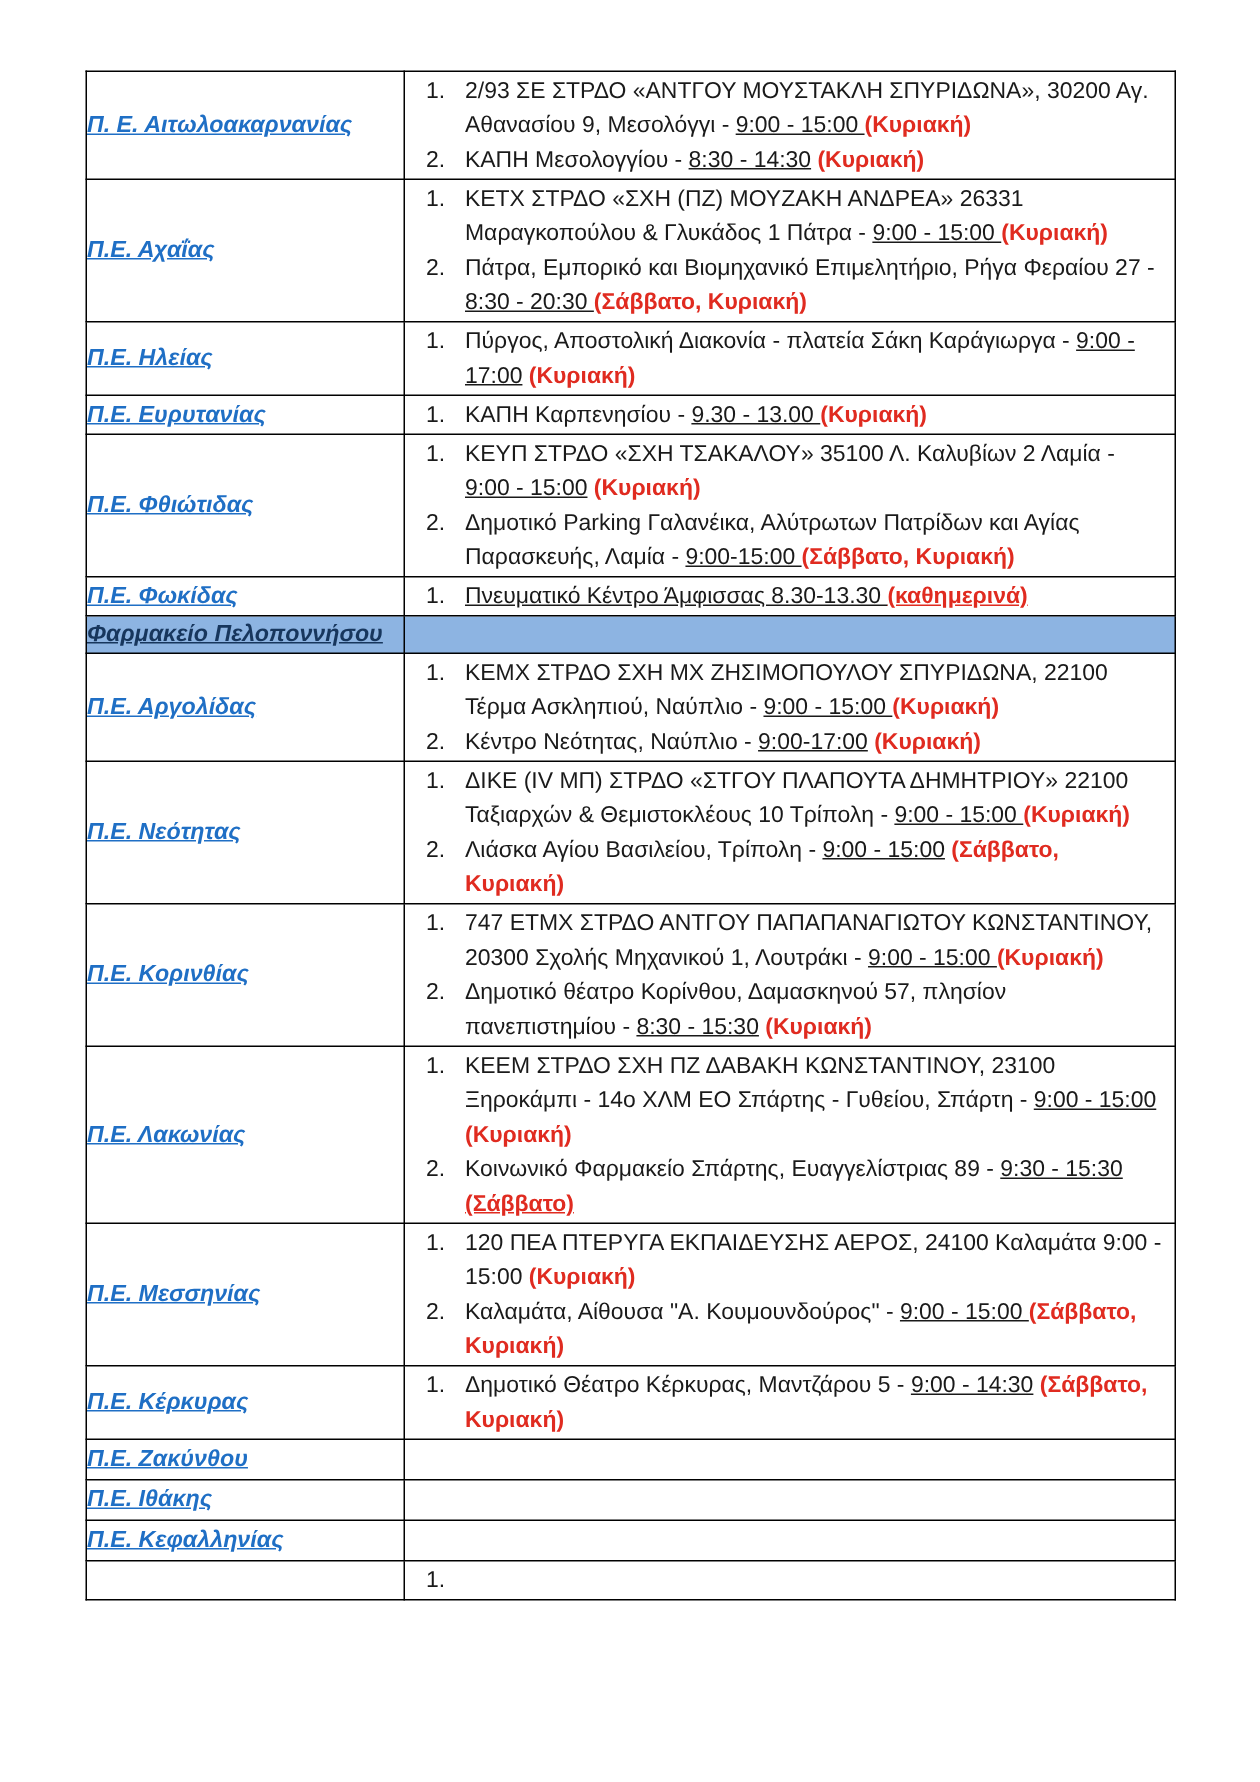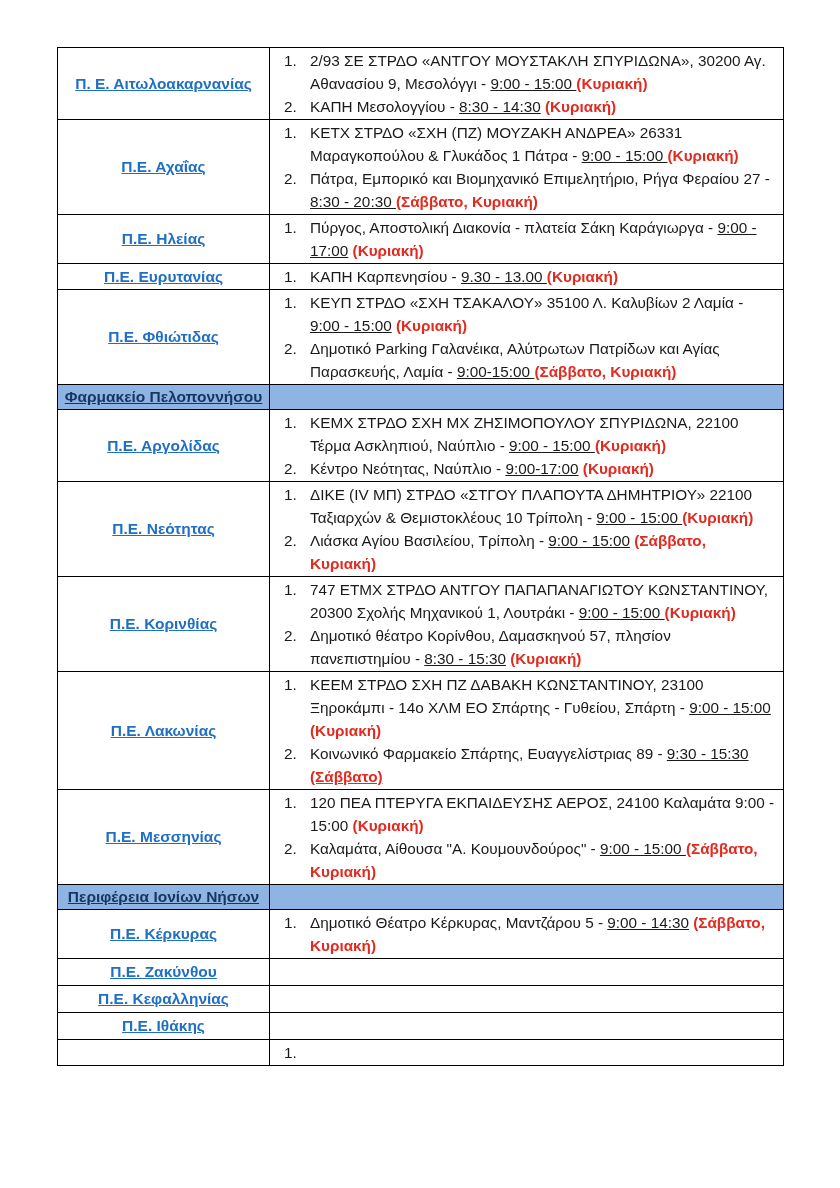--- a/index.html
+++ b/index.html
@@ -27,21 +27,22 @@
     table-layout: fixed;
   }
   col.c-left  { width: 212px; }
   col.c-right { width: 514px; }
   td {
     border: 1.6px solid #000000;
     padding: 0;
     vertical-align: middle;
   }
   td.left {
-    text-align: center;
+    text-align: left;
+    font-style: italic;
   }
   td.section {
     background: var(--section-bg, #8DB4E2);
     height: 24px;
   }
   .region-label {
     color: var(--region-color, #1F6FC5);
     font-weight: bold;
     text-decoration: underline;
     font-size: 15.5px;
@@ -142,20 +143,29 @@
               <span class="num">1.</span>
               <span class="itxt"><span class="">ΚΕΥΠ ΣΤΡΔΟ «ΣΧΗ ΤΣΑΚΑΛΟΥ» 35100 Λ. Καλυβίων 2 Λαμία - </span><span class="u">9:00 - 15:00</span><span class="r"> (Κυριακή)</span></span>
             </div>
             <div class="li">
               <span class="num">2.</span>
               <span class="itxt"><span class="">Δημοτικό Parking Γαλανέικα, Αλύτρωτων Πατρίδων και Αγίας Παρασκευής, Λαμία - </span><span class="u">9:00-15:00 </span><span class="r">(Σάββατο, Κυριακή)</span></span>
             </div>
           </td>
         </tr>
         <tr>
+          <td class="left"><span class="region-label">Π.Ε. Φωκίδας</span></td>
+          <td class="right">
+            <div class="li">
+              <span class="num">1.</span>
+              <span class="itxt"><span class="u">Πνευματικό Κέντρο Άμφισσας 8.30-13.30 </span><span class="r u">(καθημερινά)</span></span>
+            </div>
+          </td>
+        </tr>
+        <tr>
           <td class="left section"><span class="section-label">Φαρμακείο Πελοποννήσου</span></td>
           <td class="right section"></td>
         </tr>
         <tr>
           <td class="left"><span class="region-label">Π.Ε. Αργολίδας</span></td>
           <td class="right">
             <div class="li">
               <span class="num">1.</span>
               <span class="itxt"><span class="">ΚΕΜΧ ΣΤΡΔΟ ΣΧΗ ΜΧ ΖΗΣΙΜΟΠΟΥΛΟΥ ΣΠΥΡΙΔΩΝΑ, 22100 Τέρμα Ασκληπιού, Ναύπλιο - </span><span class="u">9:00 - 15:00 </span><span class="r">(Κυριακή)</span></span>
             </div>
@@ -209,44 +219,40 @@
           <td class="right">
             <div class="li">
               <span class="num">1.</span>
               <span class="itxt"><span class="">120 ΠΕΑ ΠΤΕΡΥΓΑ ΕΚΠΑΙΔΕΥΣΗΣ ΑΕΡΟΣ, 24100 Καλαμάτα 9:00 - 15:00 </span><span class="r">(Κυριακή)</span></span>
             </div>
             <div class="li">
               <span class="num">2.</span>
               <span class="itxt"><span class="">Καλαμάτα, Αίθουσα "Α. Κουμουνδούρος" - </span><span class="u">9:00 - 15:00 </span><span class="r">(Σάββατο, Κυριακή)</span></span>
             </div>
           </td>
-        </tr>
-        <tr>
-          <td class="left section"><span class="section-label">Περιφέρεια Ιονίων Νήσων</span></td>
-          <td class="right section"></td>
         </tr>
         <tr>
           <td class="left"><span class="region-label">Π.Ε. Κέρκυρας</span></td>
           <td class="right">
             <div class="li">
               <span class="num">1.</span>
               <span class="itxt"><span class="">Δημοτικό Θέατρο Κέρκυρας, Μαντζάρου 5 - </span><span class="u">9:00 - 14:30</span><span class="r"> (Σάββατο, Κυριακή)</span></span>
             </div>
           </td>
         </tr>
         <tr class="empty-row">
           <td class="left"><span class="region-label">Π.Ε. Ζακύνθου</span></td>
           <td class="right"></td>
         </tr>
         <tr class="empty-row">
+          <td class="left"><span class="region-label">Π.Ε. Ιθάκης</span></td>
+          <td class="right"></td>
+        </tr>
+        <tr class="empty-row">
           <td class="left"><span class="region-label">Π.Ε. Κεφαλληνίας</span></td>
-          <td class="right"></td>
-        </tr>
-        <tr class="empty-row">
-          <td class="left"><span class="region-label">Π.Ε. Ιθάκης</span></td>
           <td class="right"></td>
         </tr>
         <tr>
           <td class="left"></td>
           <td class="right">
             <div class="li">
               <span class="num">1.</span>
               <span class="itxt"></span>
             </div>
           </td>

